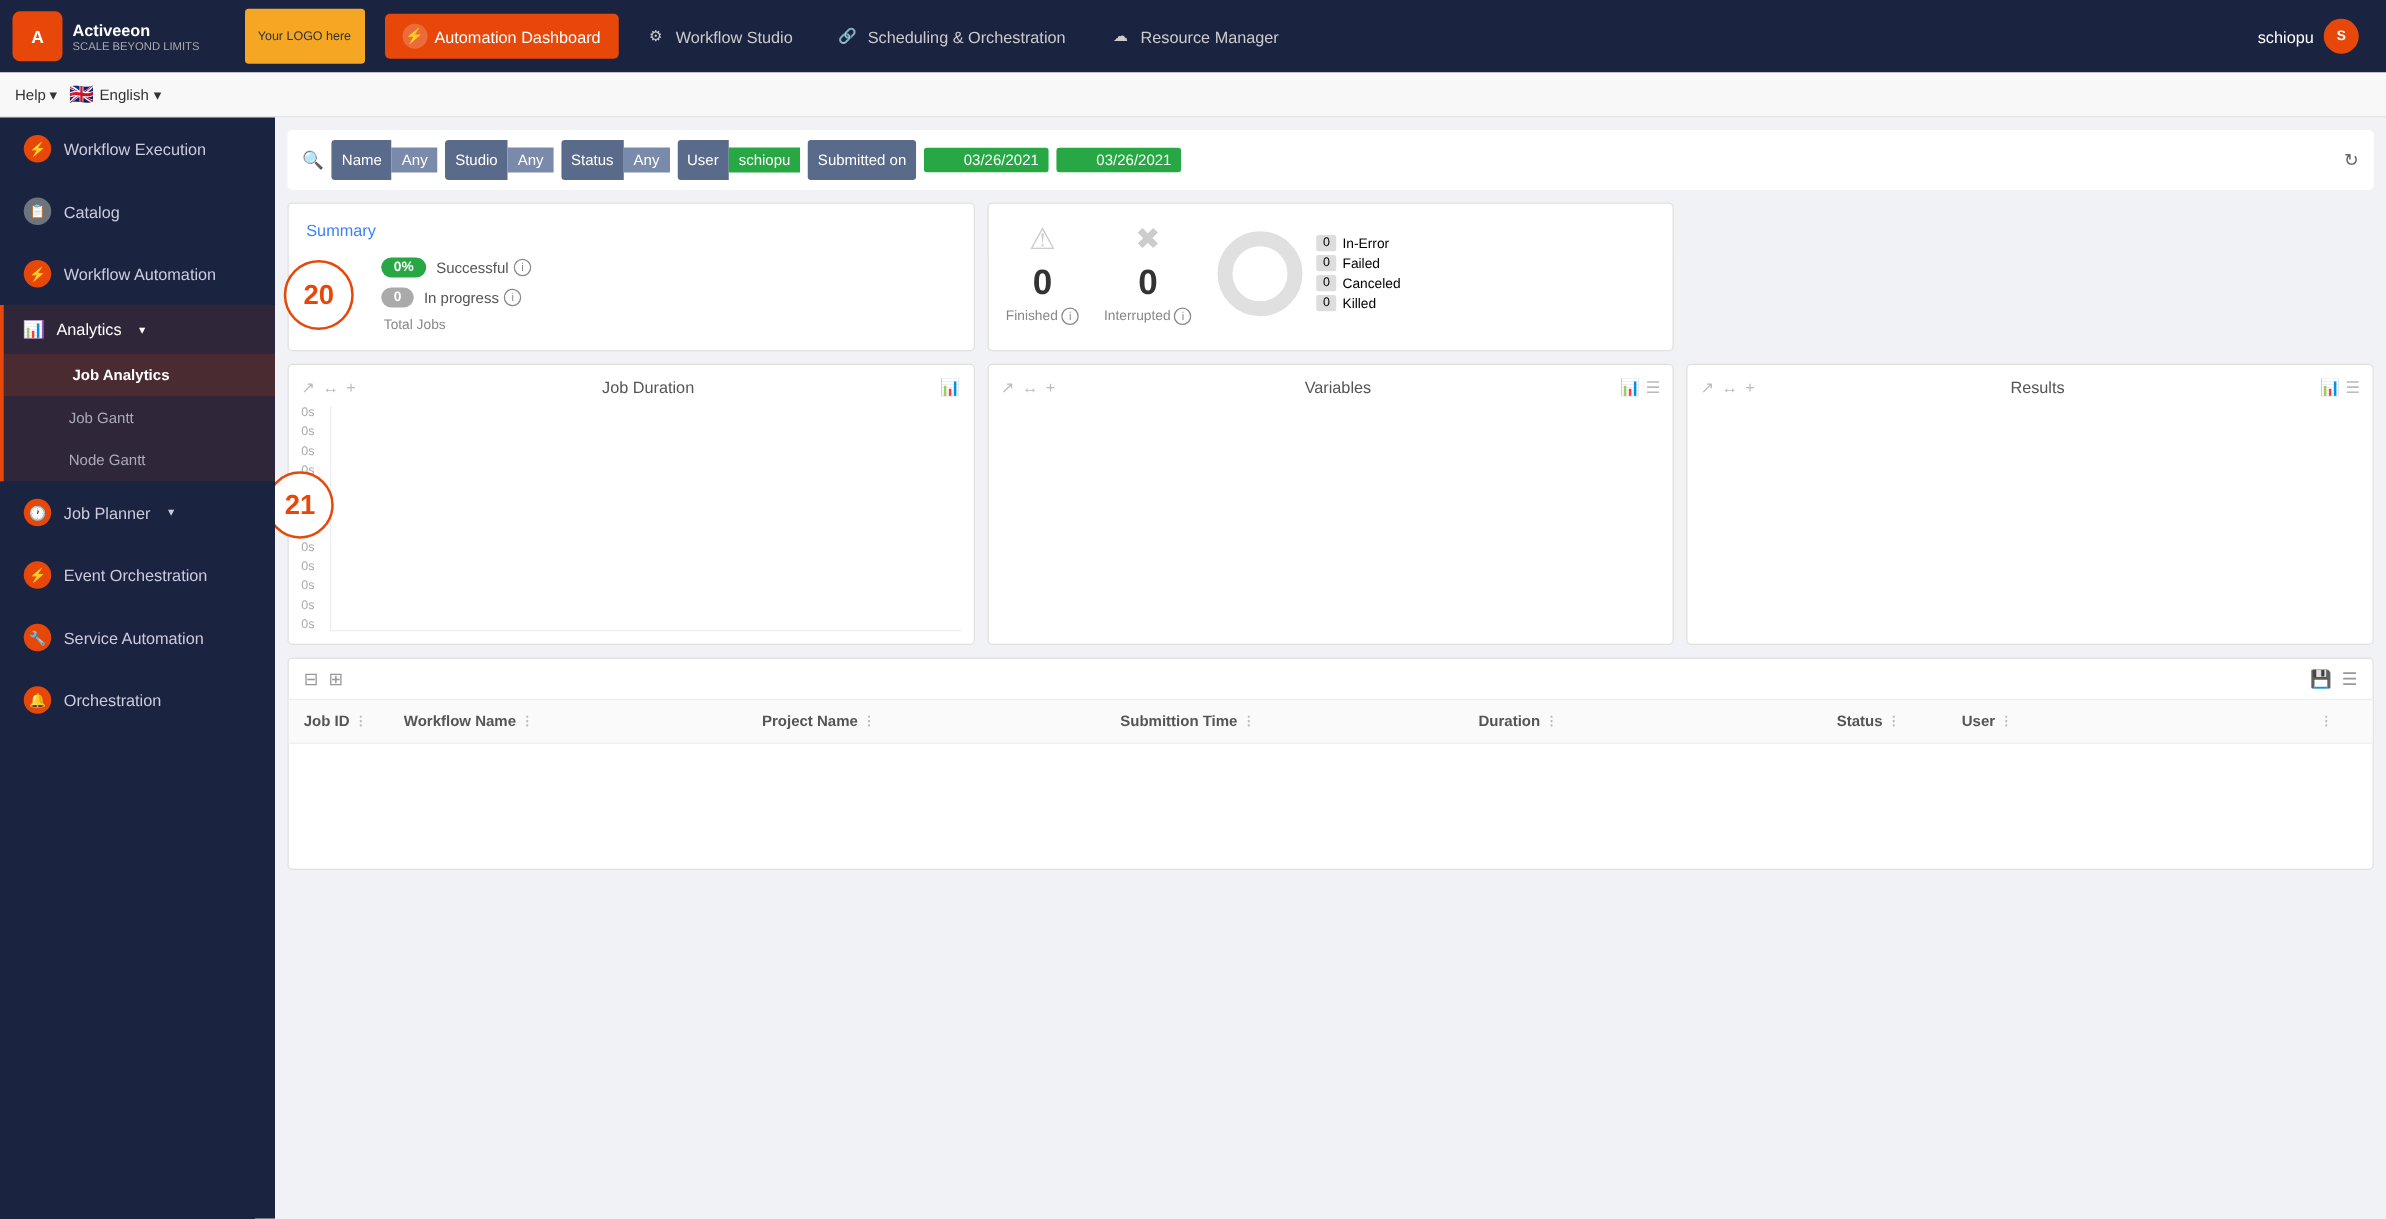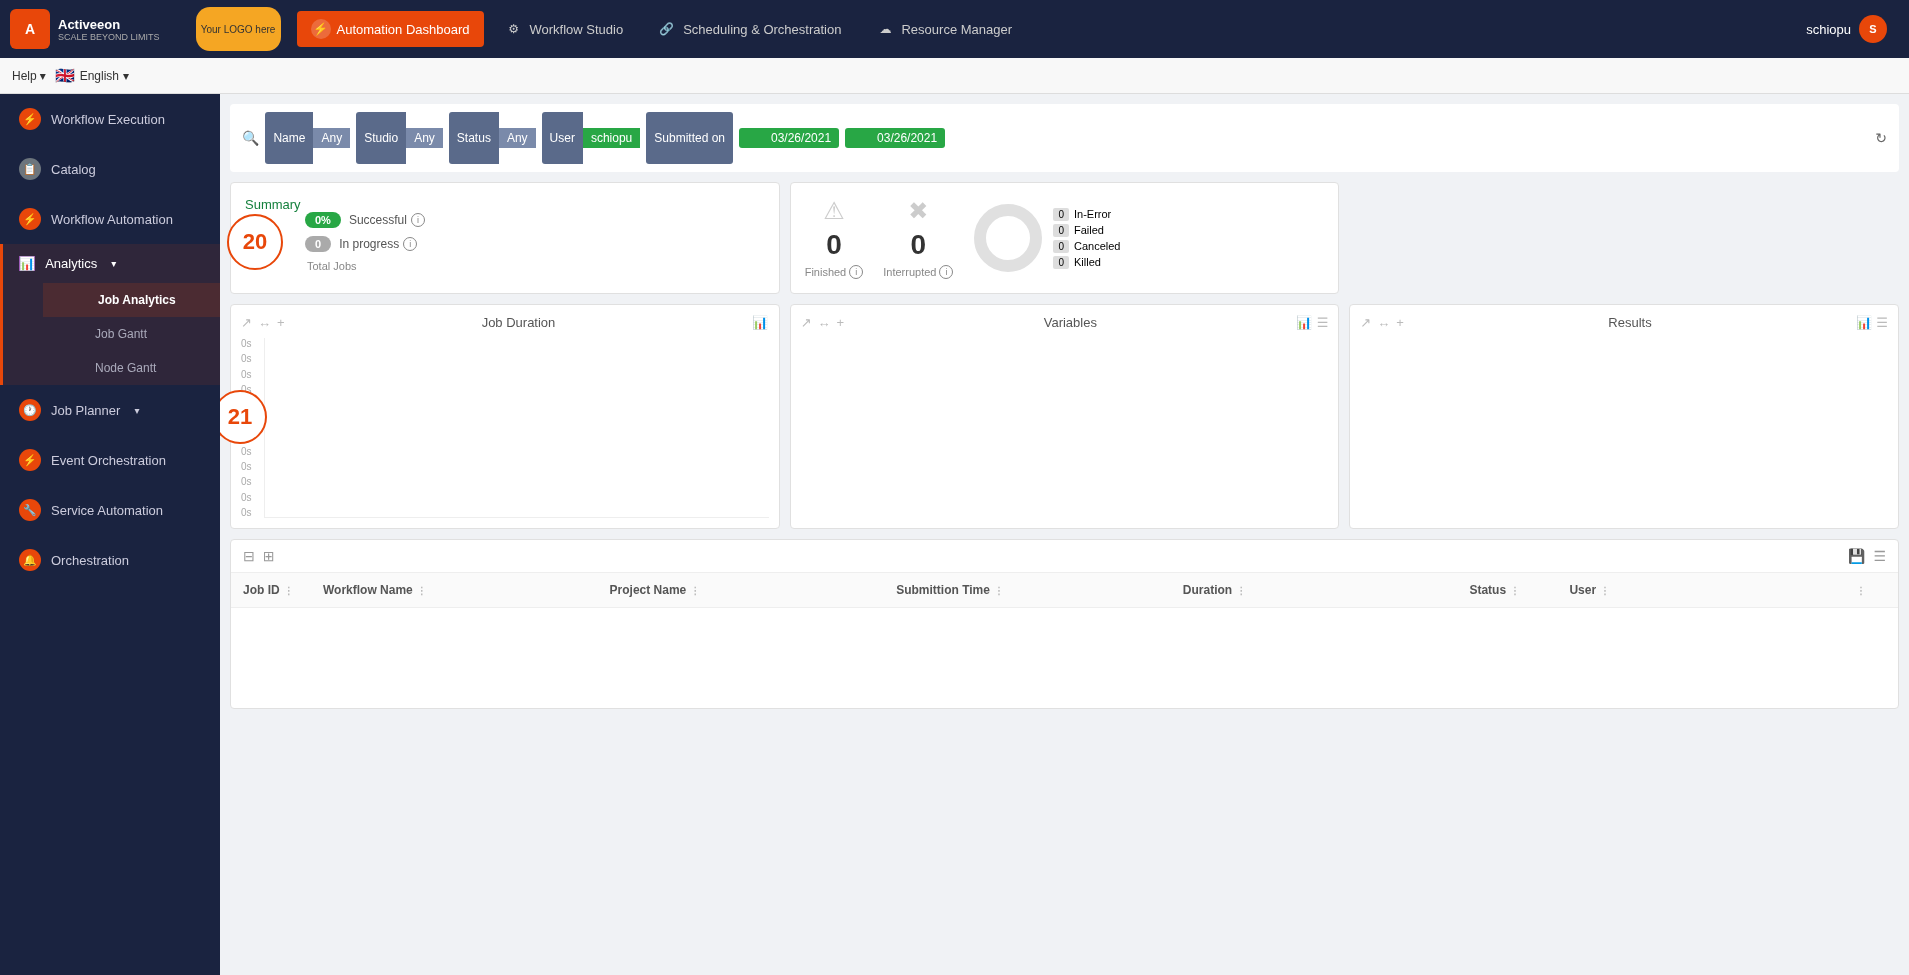--- a/index.html
+++ b/index.html
@@ -22,23 +22,23 @@
     }
     .logo-icon {
       background: #e8470a;
       border-radius: 6px;
       width: 40px; height: 40px;
       display: flex; align-items: center; justify-content: center;
       font-weight: bold; color: white; font-size: 14px;
     }
     .logo-placeholder {
       background: #f5a623;
-      width: 85px; height: 44px;
+      width: 96px; height: 44px;
       display: flex; align-items: center; justify-content: center;
-      font-size: 10px; color: #333; text-align: center; border-radius: 14px;
+      font-size: 10px; color: #333; text-align: center; border-radius: 3px;
       margin-left: 20px; margin-right: 10px;
     }
     .nav-btn {
       display: flex; align-items: center; gap: 6px;
       padding: 8px 14px;
       border-radius: 4px;
       cursor: pointer;
       color: #ccc;
       font-size: 13px;
       white-space: nowrap;
@@ -97,21 +97,20 @@
       color: #ccd;
       font-size: 13px;
       border-left: 3px solid transparent;
     }
     .sidebar-item .s-icon { width: 22px; height: 22px; border-radius: 50%; background: #e8470a; display: flex; align-items: center; justify-content: center; font-size: 11px; color: white; flex-shrink: 0; }
     .sidebar-sub-item {
       padding: 10px 16px 10px 52px;
       cursor: pointer;
       color: #aab;
       font-size: 12px;
-      margin-left: 40px;
     }
     .sidebar-sub-item.active { color: white; font-weight: bold; }
     .analytics-header {
       display: flex; align-items: center; gap: 10px;
       padding: 12px 16px;
       cursor: pointer;
       color: white;
       font-size: 13px;
     }
     .chevron { font-size: 10px; margin-left: 4px; }
@@ -133,40 +132,40 @@
       align-items: center;
       gap: 6px;
       margin-bottom: 10px;
       flex-wrap: wrap;
     }
     .filter-icon { color: #999; font-size: 14px; cursor: pointer; }
     .filter-tag {
       display: flex; align-items: center; gap: 0;
       border-radius: 3px; overflow: hidden; font-size: 12px;
     }
-    .filter-tag .tag-label { background: #5a6a8a; color: white; padding: 19px 8px; }
+    .filter-tag .tag-label { background: #5a6a8a; color: white; padding: 9px 8px; }
     .filter-tag .tag-value { background: #7a8aaa; color: white; padding: 3px 8px; }
     .filter-tag .tag-value.green { background: #28a745; }
     .filter-tag .tag-value.date { background: #28a745; padding-left: 32px; }
     .refresh-btn { margin-left: auto; color: #666; cursor: pointer; font-size: 14px; }
 
     
     .dashboard-row {
       display: grid;
       grid-template-columns: 1fr 1fr 1fr;
       gap: 10px;
       margin-bottom: 10px;
     }
     .card {
       background: white;
       border-radius: 4px;
       padding: 14px;
       border: 1px solid #e0e0e0;
     }
-    .card-title { font-size: 13px; color: #15803d; margin-bottom: 0; font-weight: 500; }
+    .card-title { font-size: 13px; color: #3b82f6; margin-bottom: 14px; font-weight: 500; }
     .summary-stat { display: flex; align-items: center; gap: 8px; margin-bottom: 8px; }
     .stat-pill { padding: 2px 10px; border-radius: 10px; font-size: 11px; font-weight: bold; color: white; }
     .stat-pill.green { background: #28a745; }
     .stat-pill.gray { background: #aaa; }
     .stat-label { font-size: 12px; color: #555; display: flex; align-items: center; gap: 4px; }
     .total-label { font-size: 11px; color: #888; margin-top: 4px; padding-left: 2px; }
     .info-icon { width: 14px; height: 14px; border-radius: 50%; border: 1px solid #888; display: inline-flex; align-items: center; justify-content: center; font-size: 9px; color: #888; cursor: pointer; }
 
     
     .issues-card .issues-row {

